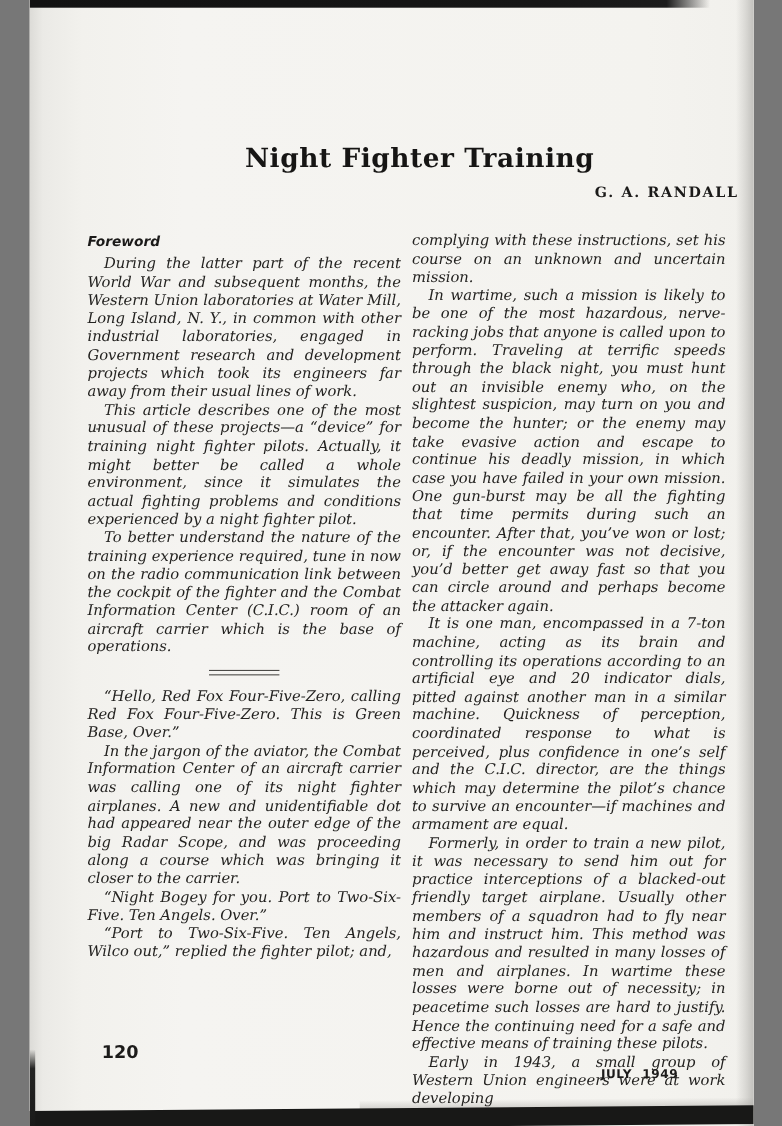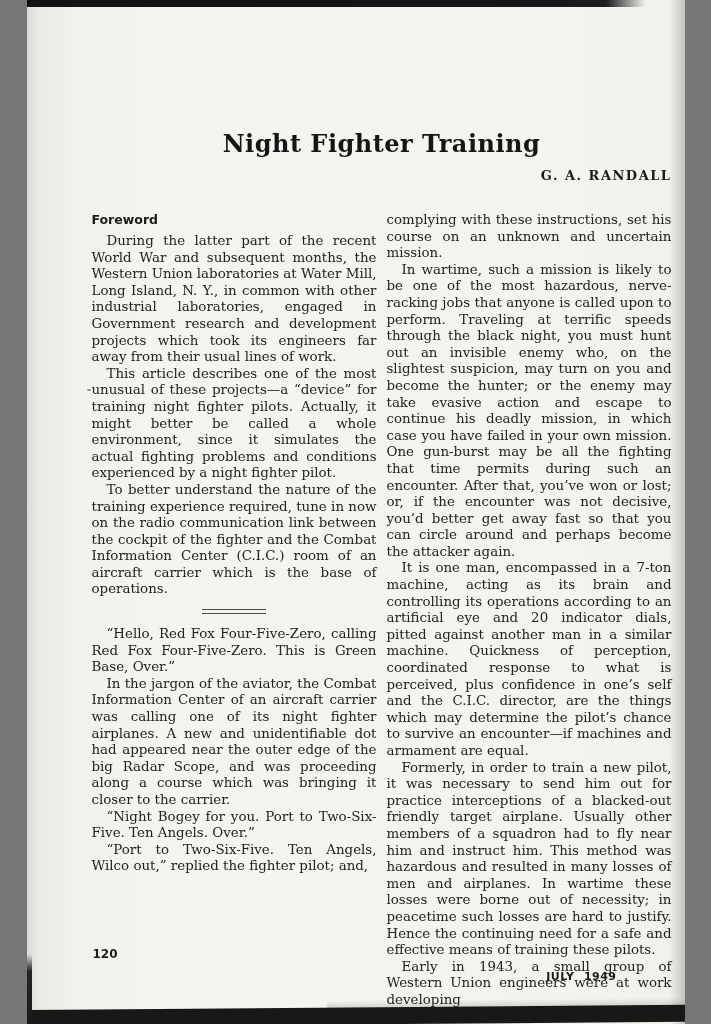--- a/index.html
+++ b/index.html
@@ -49,22 +49,22 @@
     font-family: "DejaVu Serif", "Liberation Serif", serif;
     font-weight: bold; font-size: 24px; letter-spacing: 0.5px; color: #161514;
   }
   .author {
     position: absolute; top: 168px; left: 65px; width: 580px;
     text-align: right;
     font-family: "DejaVu Serif", "Liberation Serif", serif;
     font-weight: bold; font-size: 13px; letter-spacing: 1.5px; color: #1b1a19;
   }
   .columns {
-    position: absolute; top: 212px; left: 65px; width: 580px;
-    display: flex; gap: 10px;
+    position: absolute; top: 212px; left: 53px; width: 580px;
+    display: flex; gap: 10px; font-style: italic;
   }
   .col { width: 285px; }
   .foreword {
     margin: 0 0 6px 0;
     font-family: "DejaVu Sans", "Liberation Sans", sans-serif;
     font-weight: bold; font-size: 12.5px; color: #1b1a19;
   }
   .col p {
     margin: 0;
     font-size: 13.4px; line-height: 16.6px;
@@ -75,21 +75,21 @@
   .col p.noindent { text-indent: 0; }
   .divider {
     width: 64px; height: 3px;
     margin: 11px auto 12px auto;
     border-top: 1px solid #4c4b48;
     border-bottom: 1px solid #4c4b48;
   }
   .pageno {
     position: absolute; top: 947px; left: 66px;
     font-family: "DejaVu Sans", "Liberation Sans", sans-serif;
-    font-weight: bold; font-size: 12px; color: #1c1b1a;
+    font-weight: bold; font-size: 16px; color: #1c1b1a;
   }
   .issue {
     position: absolute; top: 970px; right: 68px;
     font-family: "DejaVu Sans", "Liberation Sans", sans-serif;
     font-weight: bold; font-size: 11px; letter-spacing: 0.5px; word-spacing: 5px;
     color: #1c1b1a;
   }
 </style>
 </head>
 <body>

